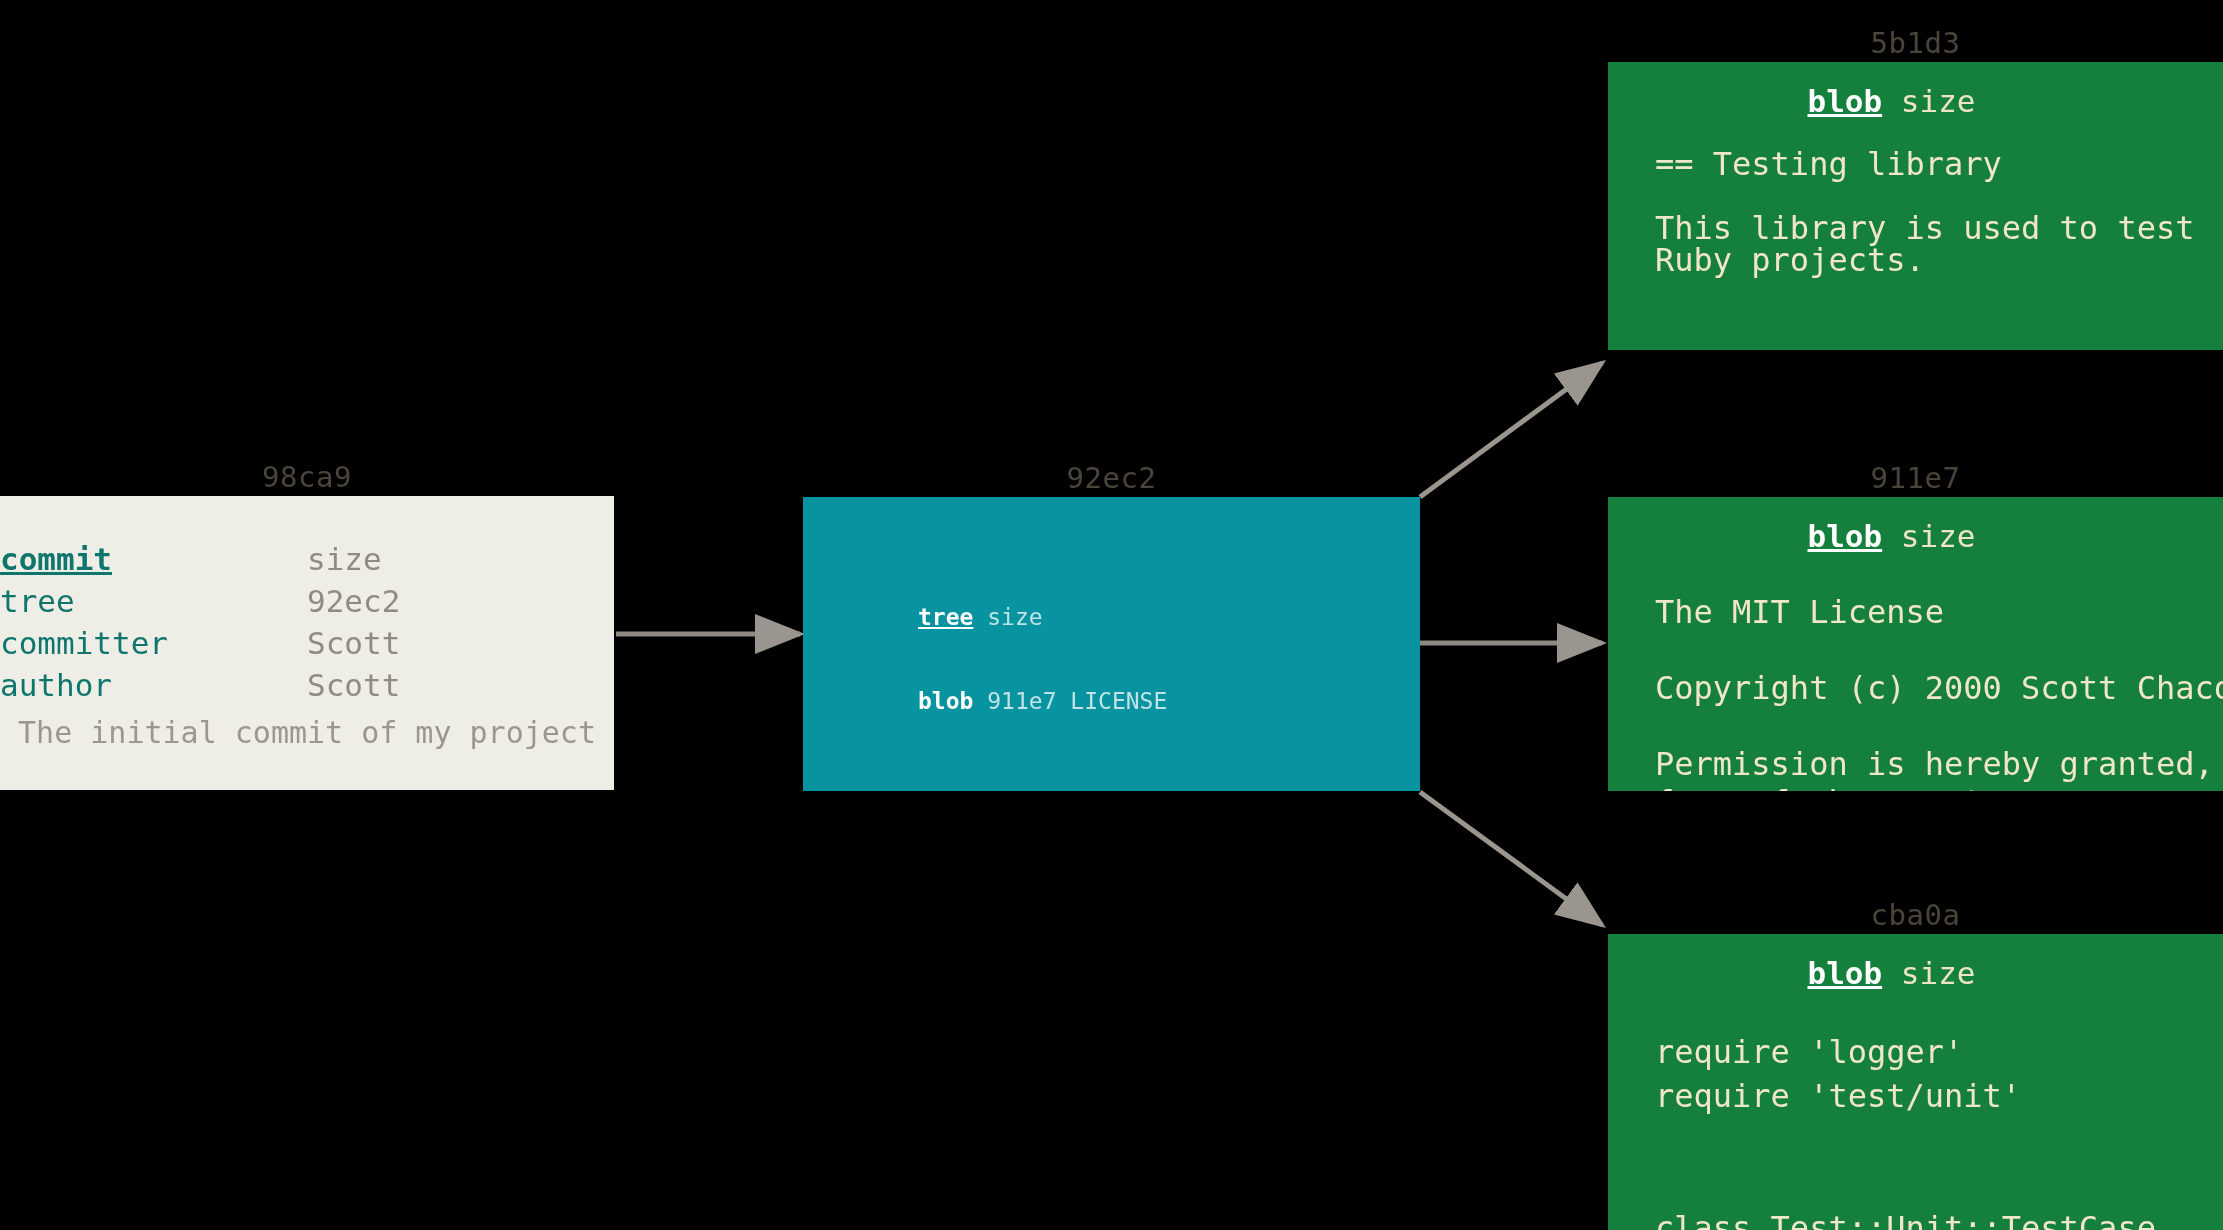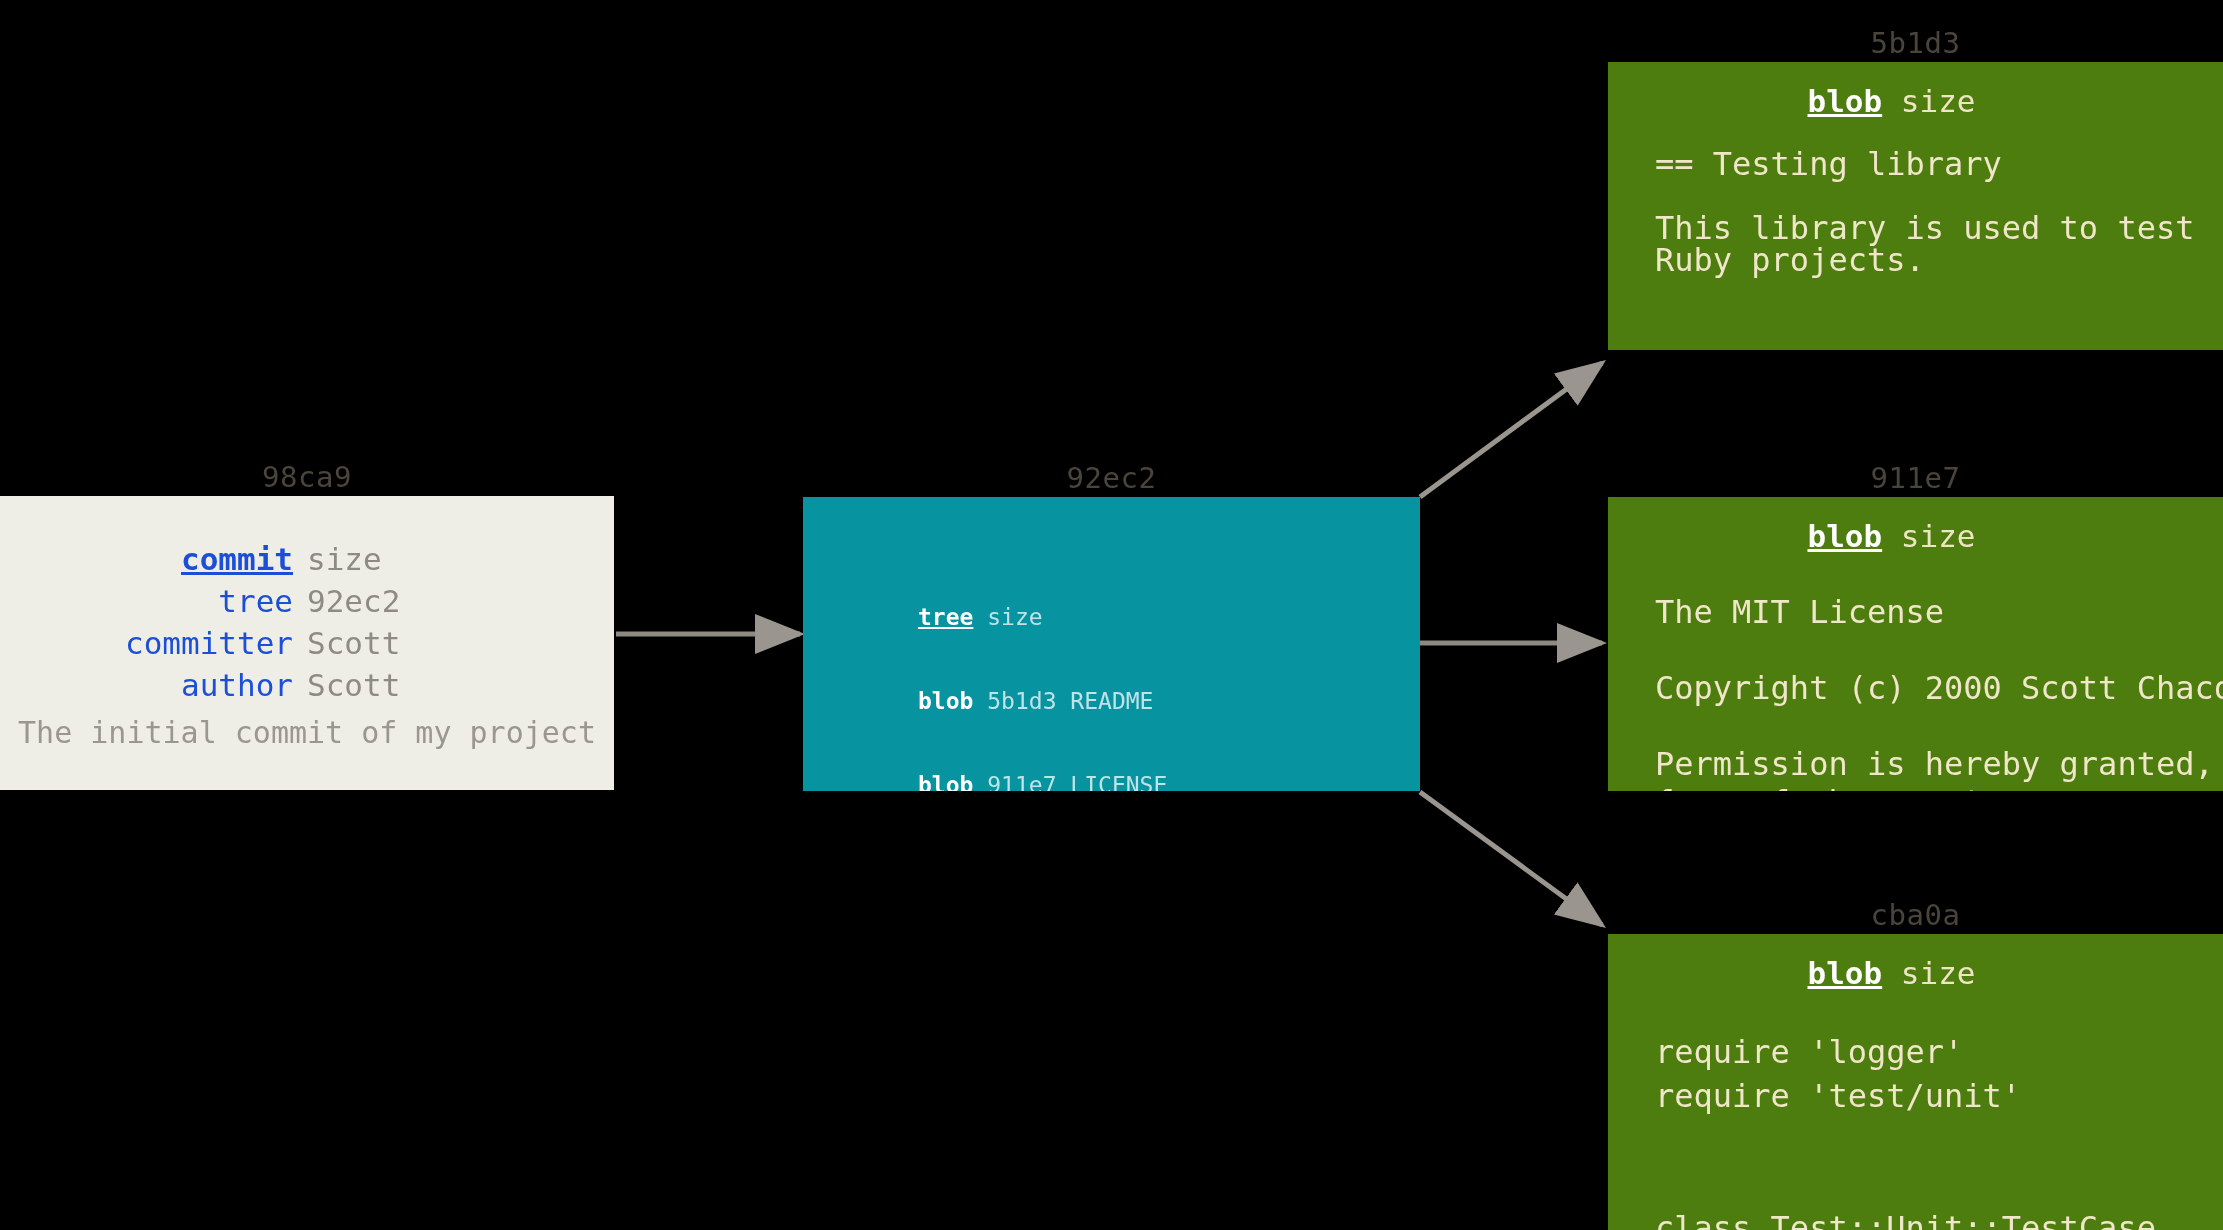--- a/index.html
+++ b/index.html
@@ -37,22 +37,22 @@
     border-collapse:collapse;
   }
   .kv-row { display:table-row; }
   .kv-key, .kv-val {
     display:table-cell;
     font-size:31px;
     line-height:42px;
     white-space:pre;
   }
   .kv-key {
-    text-align:right;
-    color:#1d4ed8;
+    text-align:left;
+    color:#0f766e;
     padding-right:14px;
     width:50%;
   }
   .kv-key.strong { font-weight:bold; text-decoration:underline; }
   .kv-val { text-align:left; color:#8e8b84; width:50%; }
   .commit-msg {
     margin-top:8px;
     text-align:center;
     font-size:30px;
     line-height:38px;
@@ -71,21 +71,21 @@
     font-size:23px;
     line-height:42px;
     white-space:pre;
     color:#bfe3e7;
   }
   .tree-list .t { color:#ffffff; font-weight:bold; }
   .tree-list .t.u { text-decoration:underline; }
 
   
   .blobbox .boxbody {
-    background:#4d7c0f;
+    background:#15803d;
     left:0; top:0; width:100%; height:100%;
   }
   .blob-head {
     position:absolute;
     left:0; right:0; top:18px;
     text-align:center;
     font-size:31px;
     line-height:42px;
     white-space:pre;
     color:#efe4c3;
@@ -154,21 +154,20 @@
       </div>
       <div class="commit-msg">The initial commit of my project</div>
     </div>
   </div>
 
   <div class="objbox" id="tree-box" style="left:803px; top:461px; width:617px; height:330px;">
     <div class="hash" style="top:0px;">92ec2</div>
     <div class="boxbody" style="top:36px; height:294px;">
       <div class="tree-list">
 <div><span class="t u">tree</span> <span>size</span></div>
-<div><span class="t">blob</span> <span>5b1d3</span> <span>README</span></div>
 <div><span class="t">blob</span> <span>911e7</span> <span>LICENSE</span></div>
 
       </div>
     </div>
   </div>
 
   <div class="objbox blobbox" id="blob-0" style="left:1608px; top:26px; width:615px; height:324px;">
     <div class="hash" style="top:0px;">5b1d3</div>
     <div class="boxbody" style="top:36px; height:288px;">
       <div class="blob-head"><span class="t">blob</span> <span>size</span></div>

